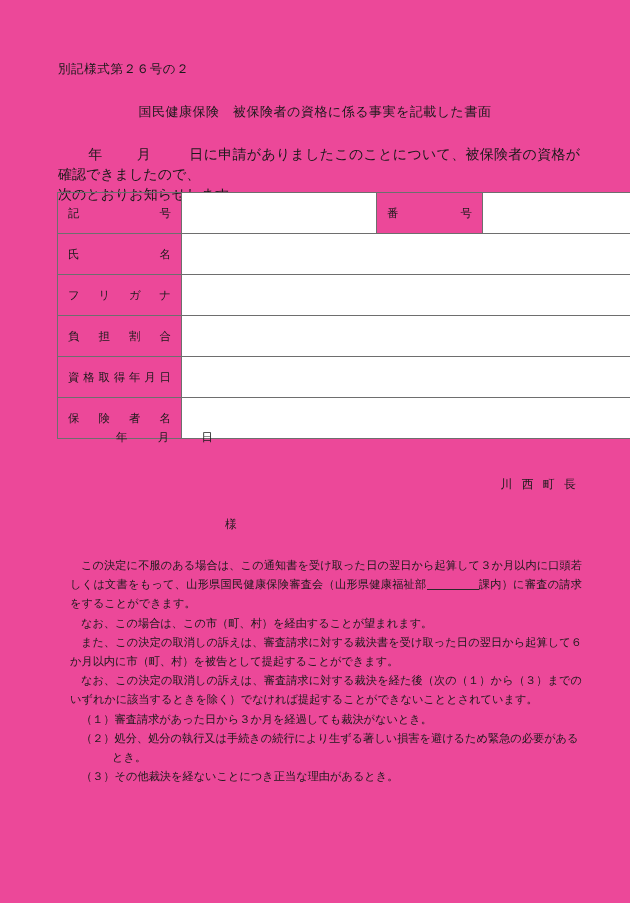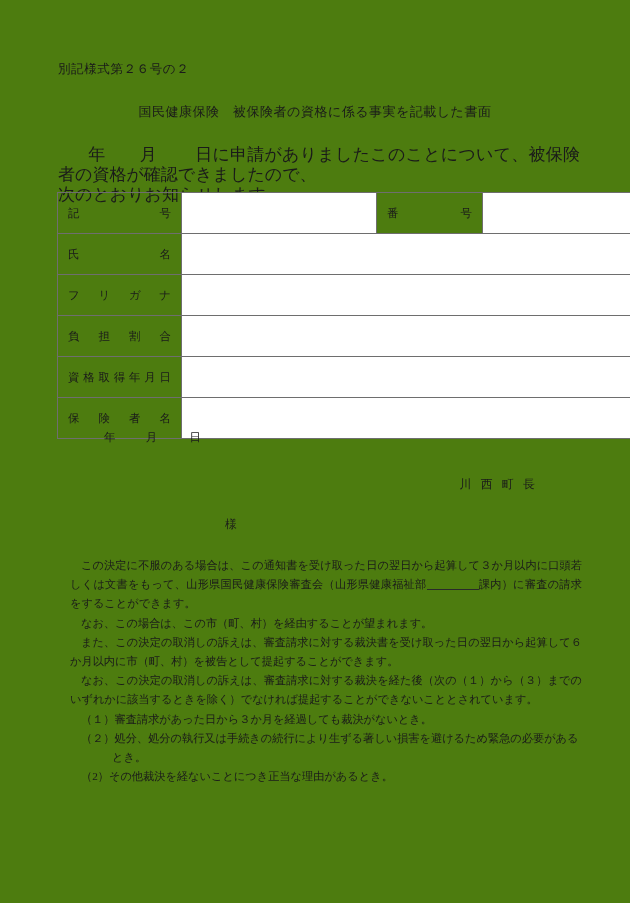--- a/index.html
+++ b/index.html
@@ -15,21 +15,21 @@
     font-family: "Liberation Serif", "DejaVu Serif", serif;
     color: #1a1a1a;
     -webkit-font-smoothing: antialiased;
   }
 
   .page {
     position: relative;
     width: 630px;
     height: 903px;
     box-sizing: border-box;
-    background: #4d7c0f;
+    background: #ec4899;
     overflow: hidden;
   }
 
   
   .form-number {
     position: absolute;
     left: 58px;
     top: 61px;
     font-size: 12.5px;
     letter-spacing: 0.6px;
@@ -48,23 +48,24 @@
     white-space: nowrap;
     box-sizing: border-box;
   }
 
   
   .intro {
     position: absolute;
     left: 58px;
     top: 145px;
     width: 522px;
-    font-size: 17px;
+    font-size: 14px;
     line-height: 20px;
     text-align: justify;
+    font-family: Liberation Mono, monospace;
   }
   .intro .lead-indent { display: inline-block; width: 30px; }
   .intro .sp-year  { display: inline-block; width: 34px; }
   .intro .sp-month { display: inline-block; width: 38px; }
 
   
   .form-table {
     position: absolute;
     left: 57px;
     top: 192px;
@@ -94,36 +95,36 @@
 
   .col-kigo-label  { width: 103px; }
   .col-kigo-value  { width: 174px; }
   .col-ban-label   { width: 85px; margin-top: 19px;  }
   .col-ban-value   { width: 157px; }
   .col-wide-label  { width: 153px; }
 
   
   .date-line {
     position: absolute;
-    left: 104px;
+    left: 116px;
     top: 430px;
     font-size: 11.4px;
     letter-spacing: 0.4px;
     white-space: nowrap;
   }
   .date-line .gap-a { display: inline-block; width: 30px; }
   .date-line .gap-b { display: inline-block; width: 32px; }
 
   
   .issuer {
     position: absolute;
     left: 0;
     top: 477px;
     width: 630px;
-    padding-right: 92px;
+    padding-right: 51px;
     box-sizing: border-box;
     text-align: right;
     font-size: 11.8px;
     letter-spacing: 3.2px;
     white-space: nowrap;
   }
 
   
   .addressee {
     position: absolute;
@@ -239,16 +240,16 @@
   <div class="addressee">様</div>
 
   <div class="instructions">
     <p class="ins-para"><span>この決定に不服のある場合は、この通知書を受け取った日の翌日から起算して３か月以内に口頭若しくは文書をもって、山形県国民健康保険審査会（山形県健康福祉部</span><span class="blank-rule"></span><span>課内）に審査の請求をすることができます。</span></p>
     <p class="ins-para">なお、この場合は、この市（町、村）を経由することが望まれます。</p>
     <p class="ins-para">また、この決定の取消しの訴えは、審査請求に対する裁決書を受け取った日の翌日から起算して６か月以内に市（町、村）を被告として提起することができます。</p>
     <p class="ins-para">なお、この決定の取消しの訴えは、審査請求に対する裁決を経た後（次の（１）から（３）までのいずれかに該当するときを除く）でなければ提起することができないこととされています。</p>
     <p class="ins-item">（１）審査請求があった日から３か月を経過しても裁決がないとき。</p>
     <p class="ins-item">（２）処分、処分の執行又は手続きの続行により生ずる著しい損害を避けるため緊急の必要がある</p>
     <p class="ins-item-cont">とき。</p>
-    <p class="ins-item">（2）その他裁決を経ないことにつき正当な理由があるとき。</p>
+    <p class="ins-item">（３）その他裁決を経ないことにつき正当な理由があるとき。</p>
   </div>
 
 </div>
 
 </body></html>

